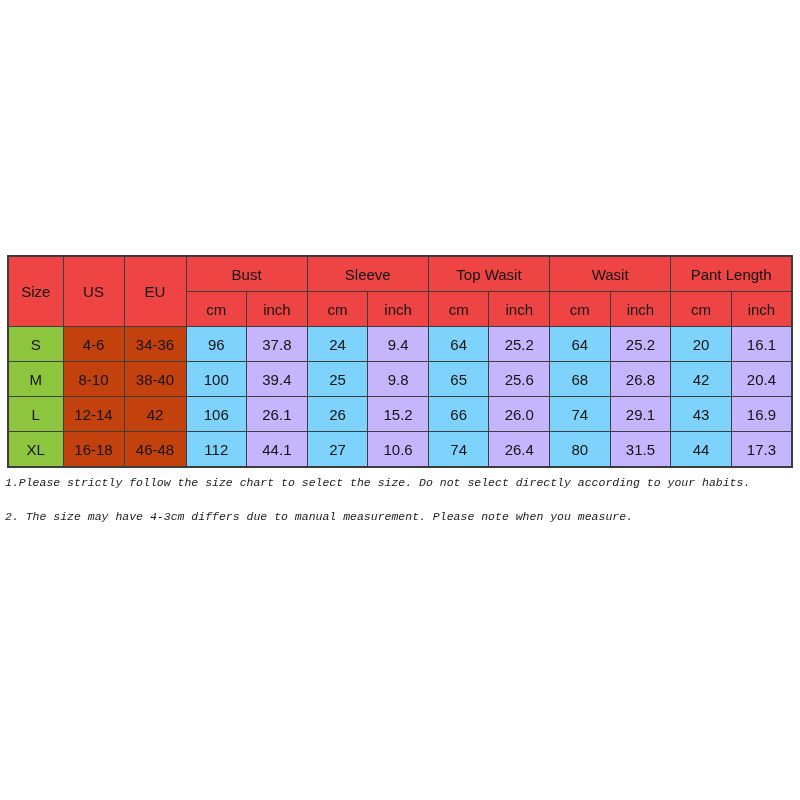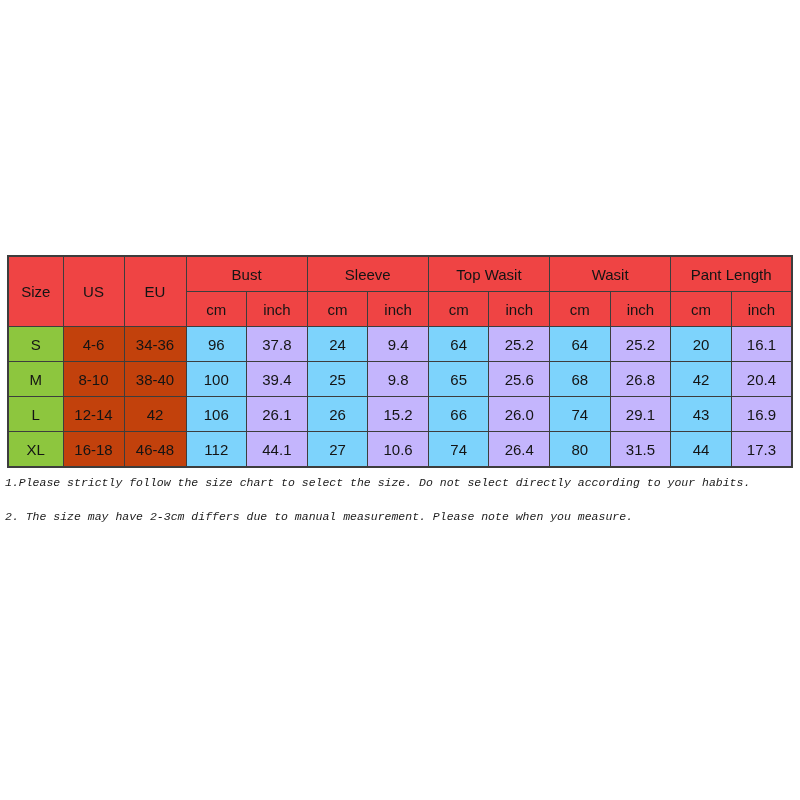--- a/index.html
+++ b/index.html
@@ -167,16 +167,16 @@
         <td class="bg-cm">80</td>
         <td class="bg-inch">31.5</td>
         <td class="bg-cm">44</td>
         <td class="bg-inch">17.3</td>
       </tr>
     </tbody>
   </table>
 
   <div class="notes">
     <div class="note-line note-1">1.Please strictly follow the size chart to select the size. Do not select directly according to your habits.</div>
-    <div class="note-line note-2">2. The size may have 2-3cm differs due to manual measurement. Please note when you measure.</div>
+    <div class="note-line note-2">2. The size may have 4-3cm differs due to manual measurement. Please note when you measure.</div>
   </div>
 
 </div>
 
 </body></html>

